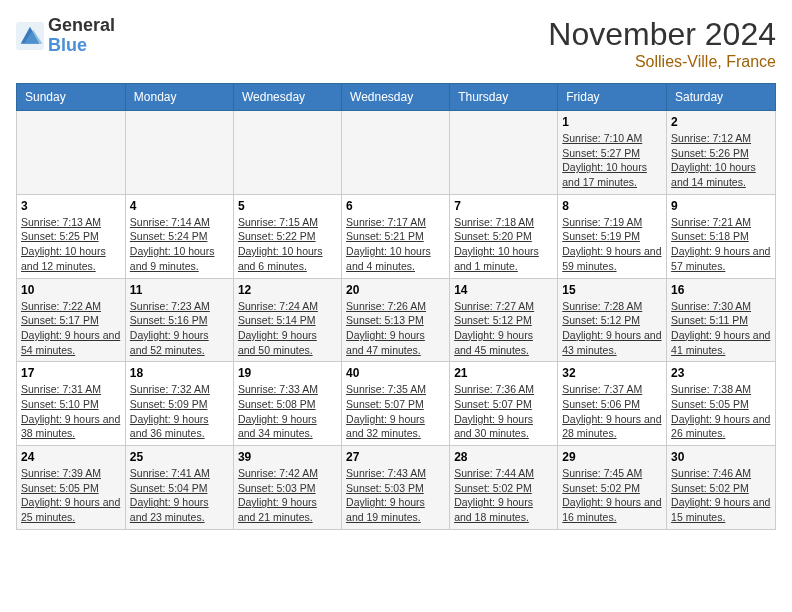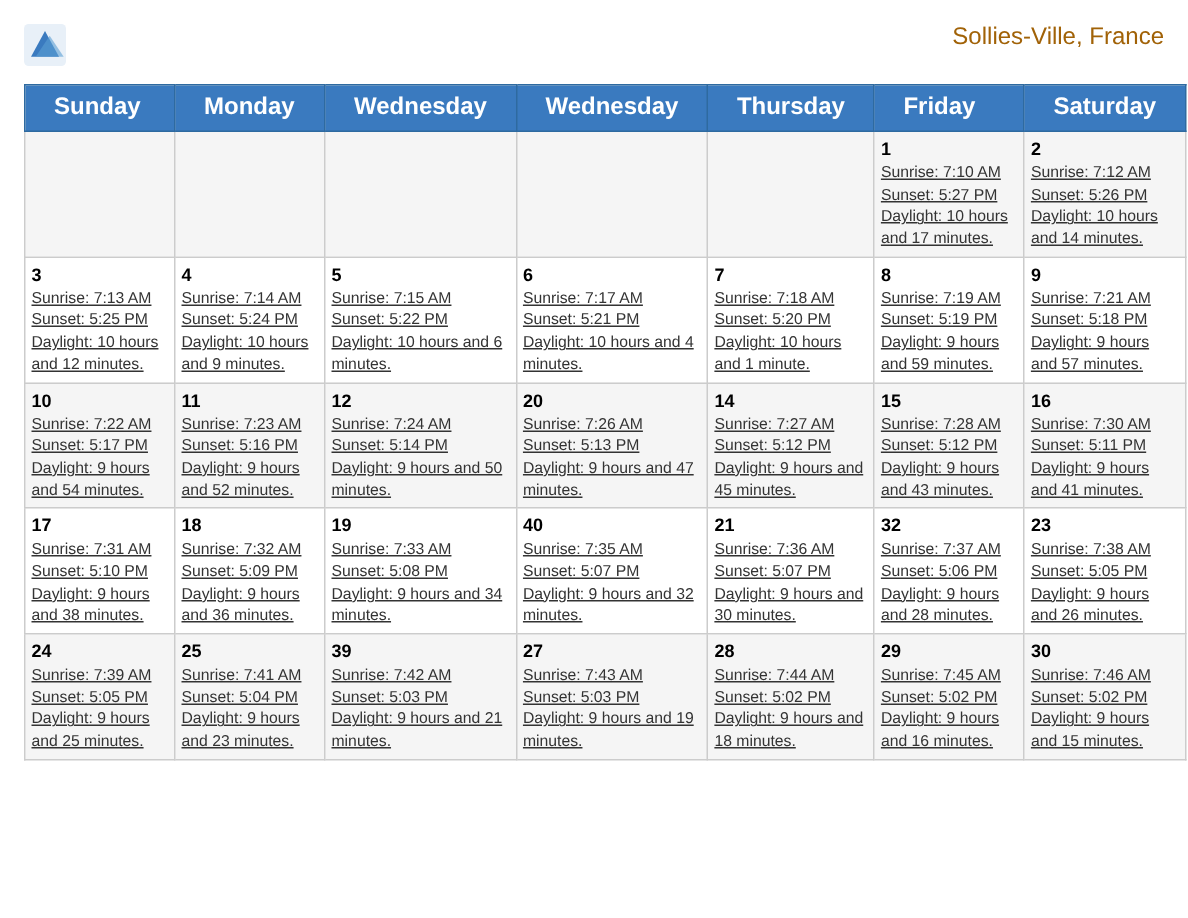--- a/index.html
+++ b/index.html
@@ -37,24 +37,24 @@
     .title-area h2 { font-size: 16px; color: #a16207; font-weight: normal; }
 
     .calendar {
       width: 100%;
       border-collapse: collapse;
       font-size: 11px;
     }
     .calendar thead th {
       background: #3a7abf;
       color: #fff;
-      padding: 6px 19px;
+      padding: 6px 8px;
       text-align: left;
-      font-size: 16px;
-      font-weight: bold;
+      font-size: 12px;
+      font-weight: normal;
       border: 1px solid #2e6aa0;
     }
     .calendar tbody td {
       vertical-align: top;
       padding: 4px;
       border: 1px solid #ccc;
       min-width: 100px;
       min-height: 80px;
       background: #fff;
     }
@@ -81,22 +81,27 @@
 </head>
 <body>
 
 <div class="header">
   <div class="logo">
     <svg class="logo-icon" viewBox="0 0 36 36">
       <rect x="0" y="0" width="36" height="36" rx="4" fill="#e8f0f8"></rect>
       <polygon points="18,6 30,28 6,28" fill="#3a7abf"></polygon>
       <polygon points="22,10 34,28 10,28" fill="#5a9fd4" opacity="0.6"></polygon>
     </svg>
+    <div class="logo-text">
+      <span>General</span>
+      <span>Blue</span>
+    </div>
   </div>
   <div class="title-area">
+    <h1>November 2024</h1>
     <h2>Sollies-Ville, France</h2>
   </div>
 </div>
 
 <table class="calendar">
   <thead>
     <tr>
     <th>Sunday</th>
         <th>Monday</th>
         <th>Wednesday</th>

